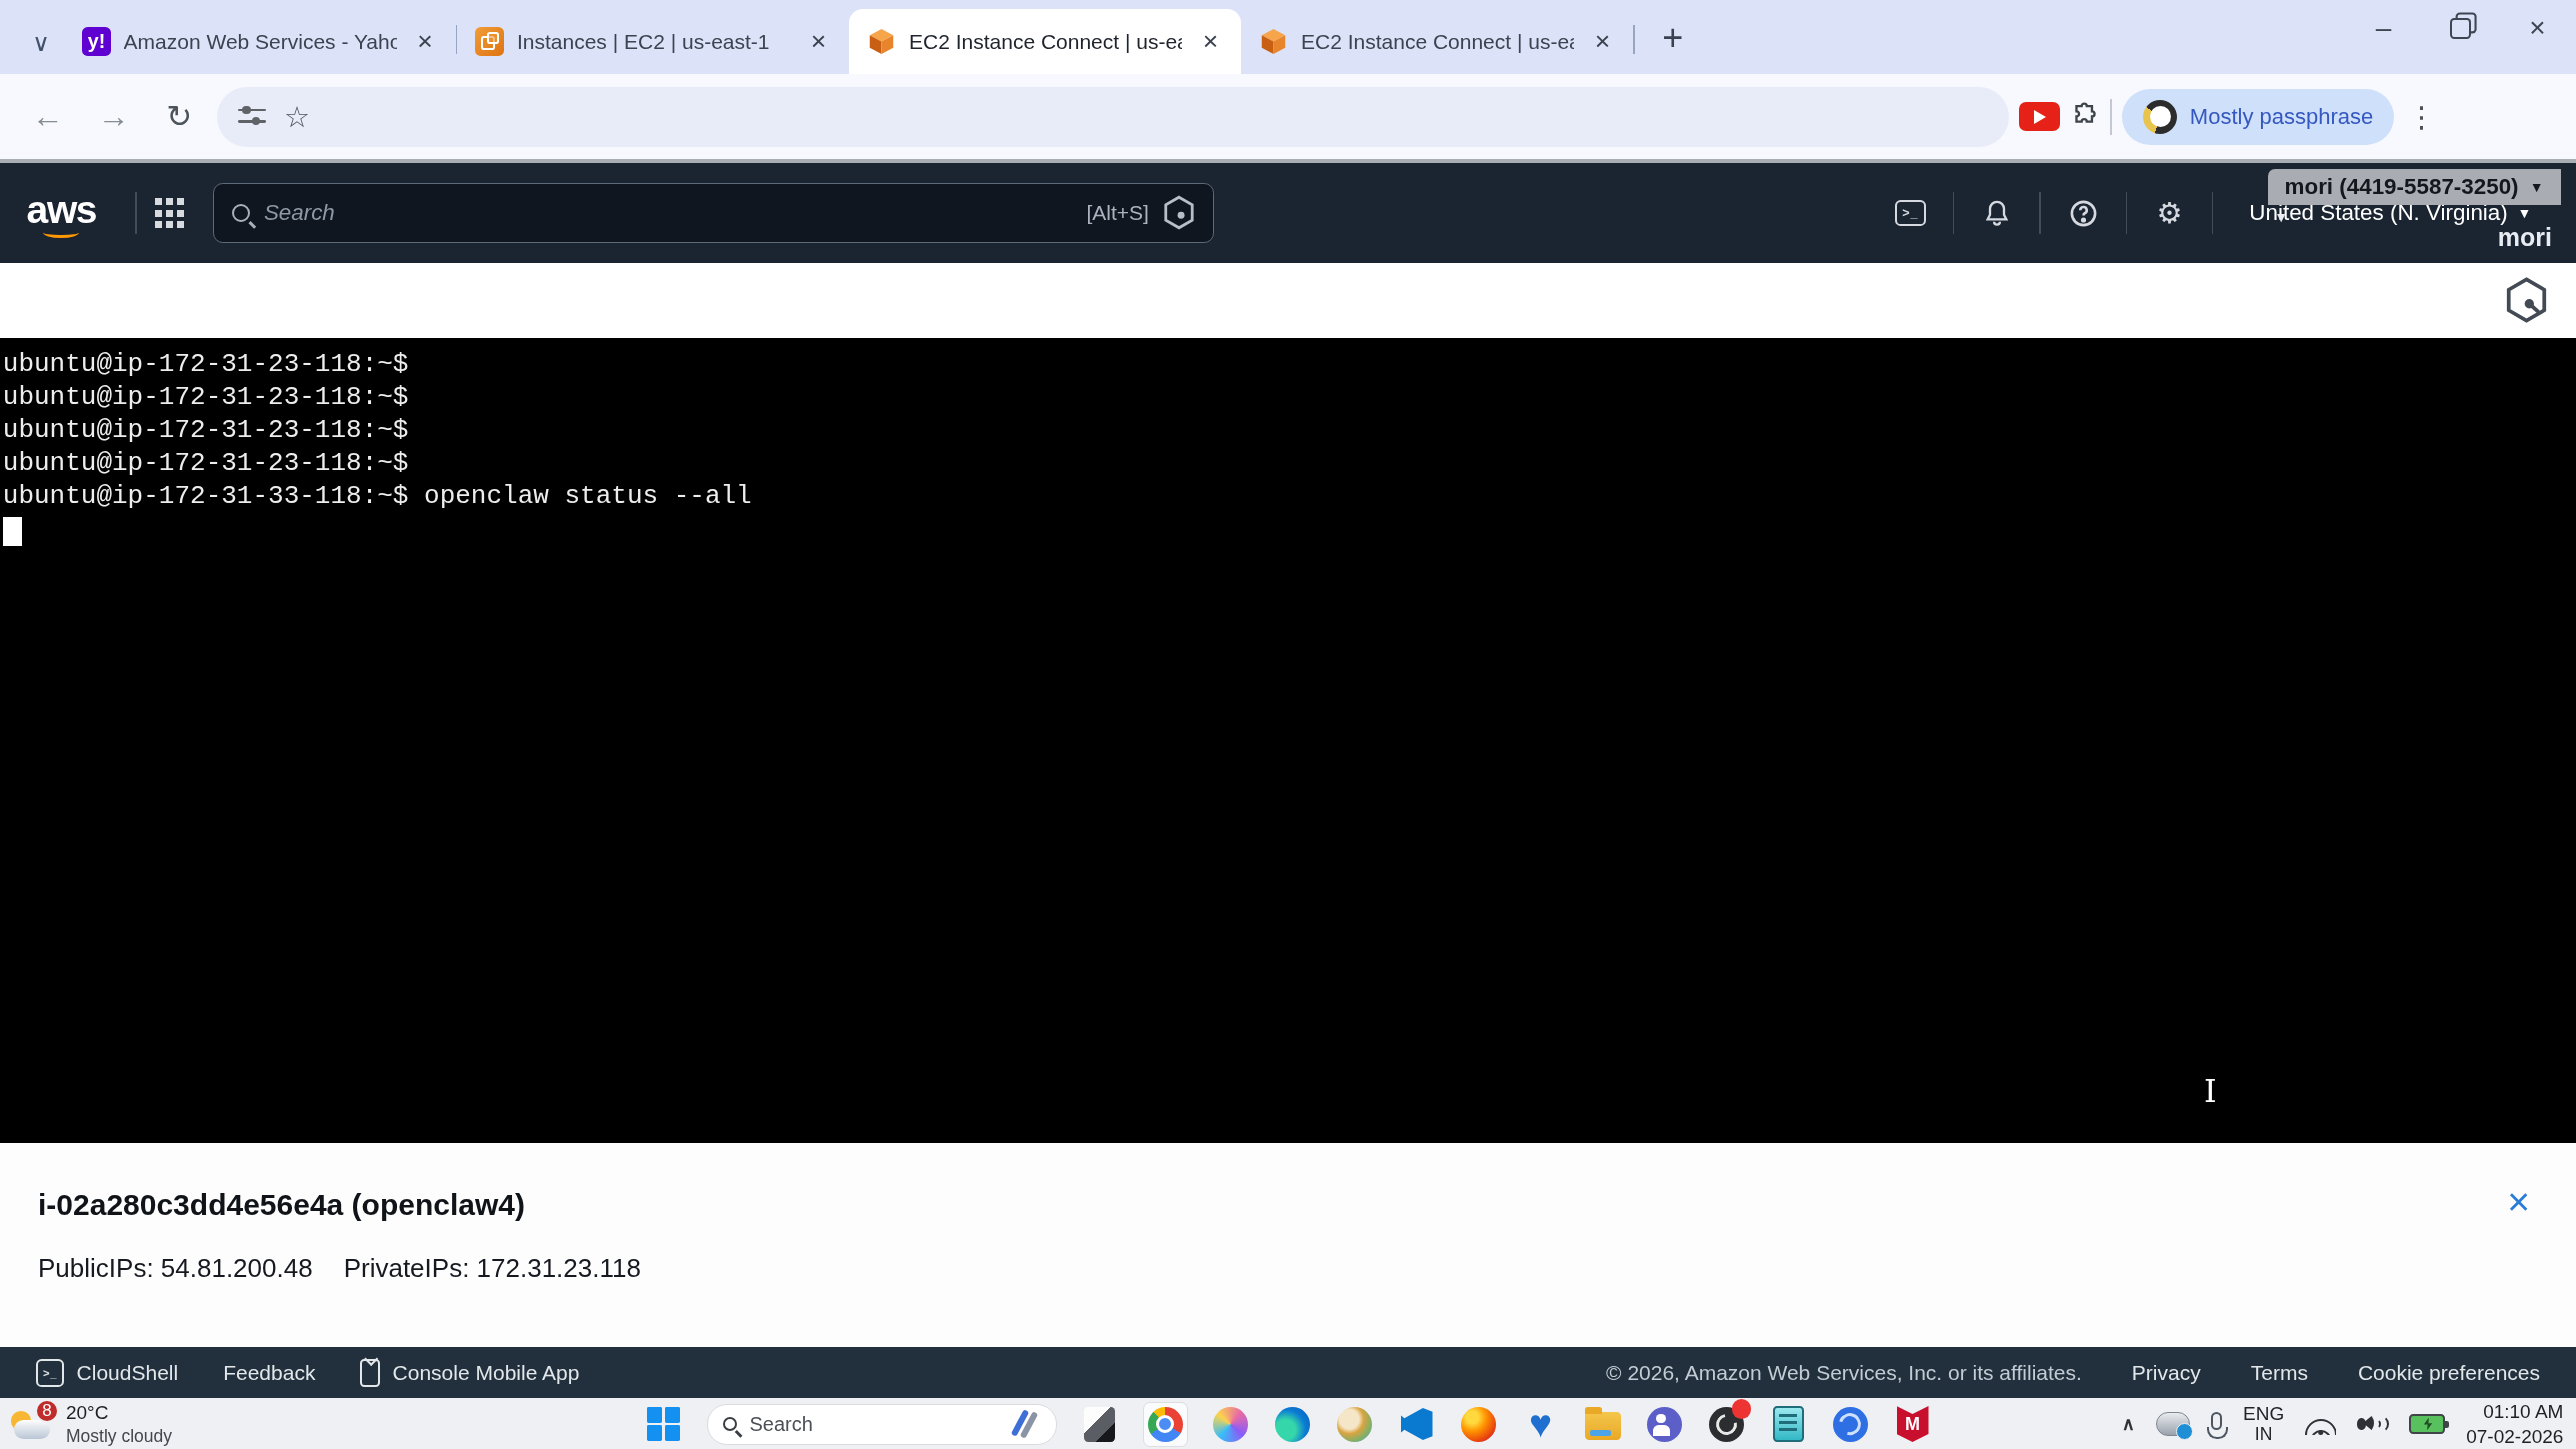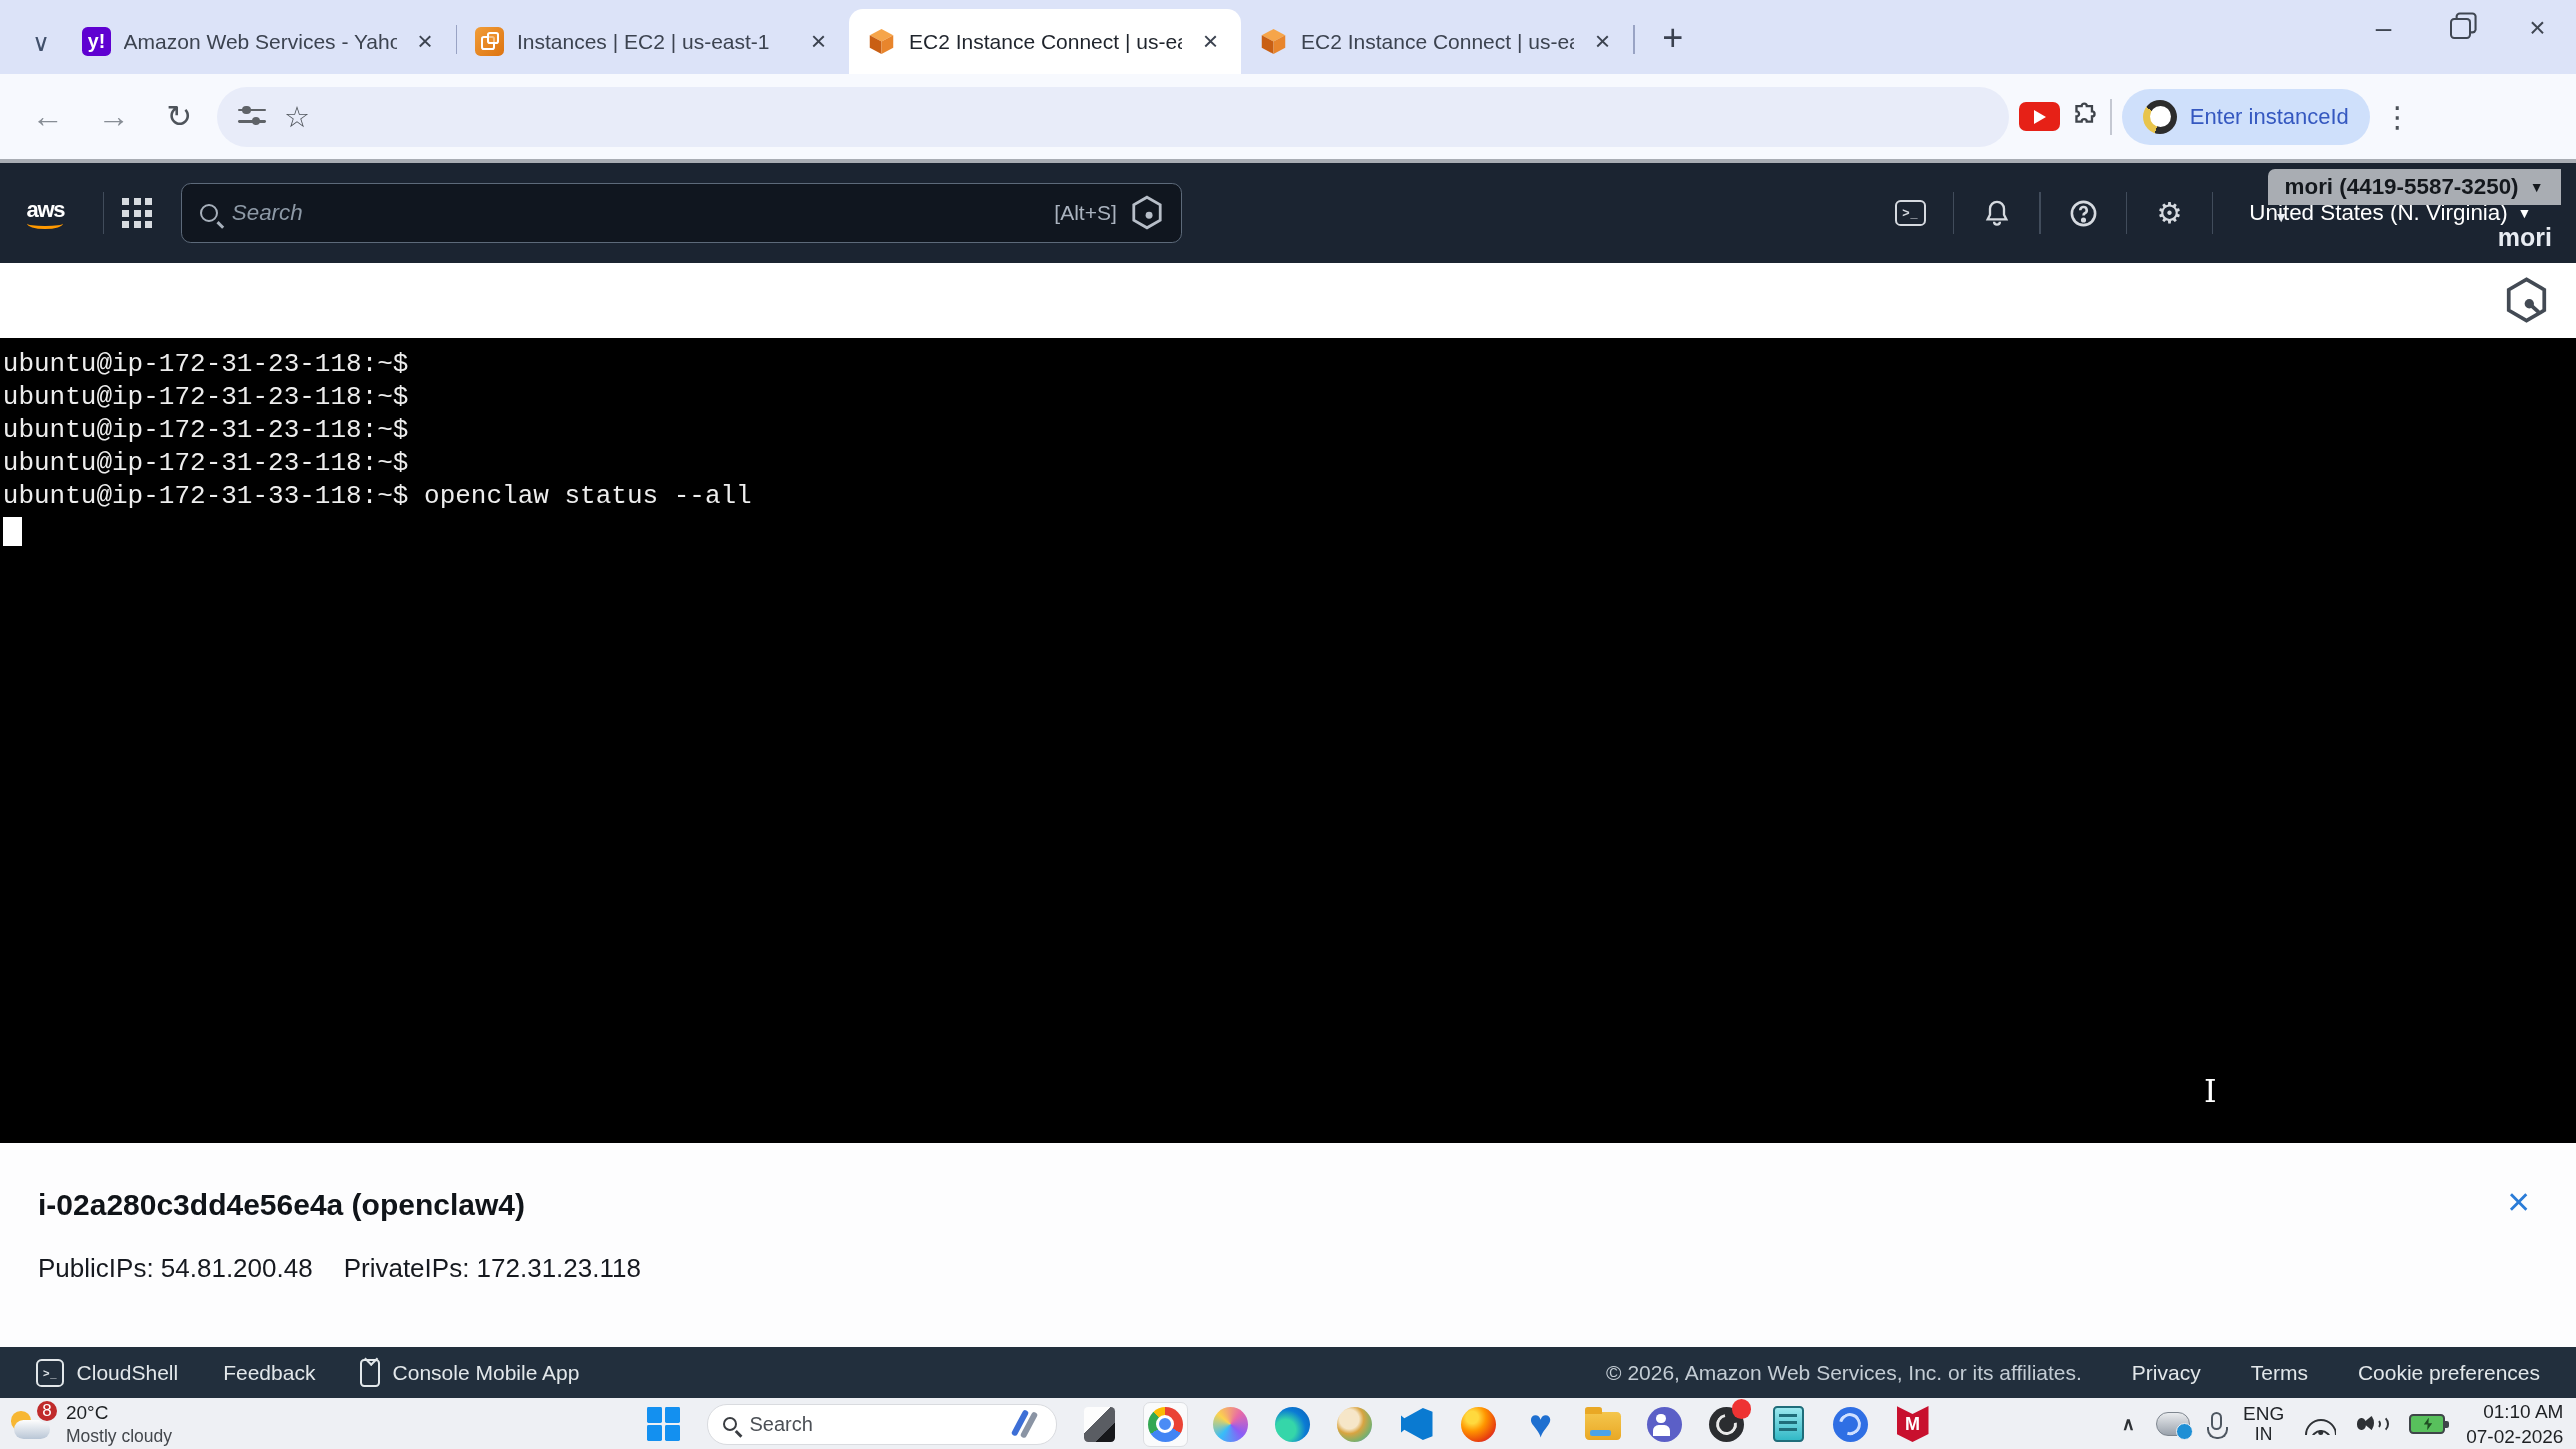--- a/index.html
+++ b/index.html
@@ -46,21 +46,21 @@
   .tb-sep { width:2.1px; height:36px; background:#c4c8d2; flex:none; }
   .pass-pill { height:56px; background:#cfe0fb; border-radius:28px; display:flex; align-items:center; gap:12.6px; padding:0 21px; flex:none; }
   .pass-icon { width:34px; height:34px; border-radius:50%; background:conic-gradient(#2c2c2c 0 55%, #e8c44c 55% 85%, #2c2c2c 85%); position:relative; }
   .pass-icon::after { content:""; position:absolute; inset:6.3px; border-radius:50%; background:#fff; }
   .pass-label { font-size:22px; color:#3558c0; }
   .kebab-btn { font-size:29px; color:#4c5158; width:35px; text-align:center; flex:none; }
 
   
   .aws-header { height:100px; background:#1b2431; display:flex; align-items:center; padding:0 26.6px; color:#fff; position:relative; flex:none; }
   .aws-logo { display:flex; flex-direction:column; align-items:center; margin-right:21px; }
-  .aws-logo .aws-word { font-size:22px; font-weight:bold; letter-spacing:-1.4px; color:#fff; }
+  .aws-logo .aws-word { font-size:39px; font-weight:bold; letter-spacing:-1.4px; color:#fff; }
   .aws-smile { width:36px; height:11.2px; border-bottom:3.5px solid #f90; border-radius:50%; margin-top:-5.6px; }
   .hd-sep { width:1.4px; height:42px; background:#414c5b; margin:0 18px; flex:none; }
   .grid-icon { display:grid; grid-template-columns:repeat(3,7px); grid-template-rows:repeat(3,7px); gap:4.2px; }
   .grid-icon i { background:#d7dbe0; }
   .aws-search { width:1001px; height:60px; margin-left:29px; background:#10161f; border:1.4px solid #5d6a7a; border-radius:9.8px; display:flex; align-items:center; padding:0 18px; gap:14px; }
   .mag { width:18px; height:18px; border:2.8px solid #a7b0bb; border-radius:50%; position:relative; flex:none; }
   .mag::after { content:""; position:absolute; width:2.8px; height:8.4px; background:#a7b0bb; transform:rotate(-45deg); left:17px; top:15.4px; }
   .search-ph { flex:1; font-size:22.4px; font-style:italic; color:#8d99a6; }
   .alt-s { font-size:21px; color:#aab3bf; }
   .q-hex { flex:none; }
@@ -252,21 +252,21 @@
     <div class="yt-btn"></div>
     <div class="ext-btn">
       <svg width="31" height="31" viewBox="0 0 24 24" fill="none" stroke="#3f444b" stroke-width="1.8">
           <path d="M9 4a2 2 0 1 1 4 0h4v4a2 2 0 1 1 0 4v4h-4a2 2 0 1 0-4 0H5v-4a2 2 0 1 0 0-4V4h4z"></path>
         </svg>
     </div>
     <div class="tb-sep"></div>
 
     <div class="pass-pill">
       <span class="pass-icon"></span>
-      <span class="pass-label">Enter instanceId</span>
+      <span class="pass-label">Mostly passphrase</span>
     </div>
 
     <div class="kebab-btn">⋮</div>
   </div>
 
   <div class="aws-header">
     <div class="aws-logo">
       <span class="aws-word">aws</span>
       <span class="aws-smile"></span>
     </div>

